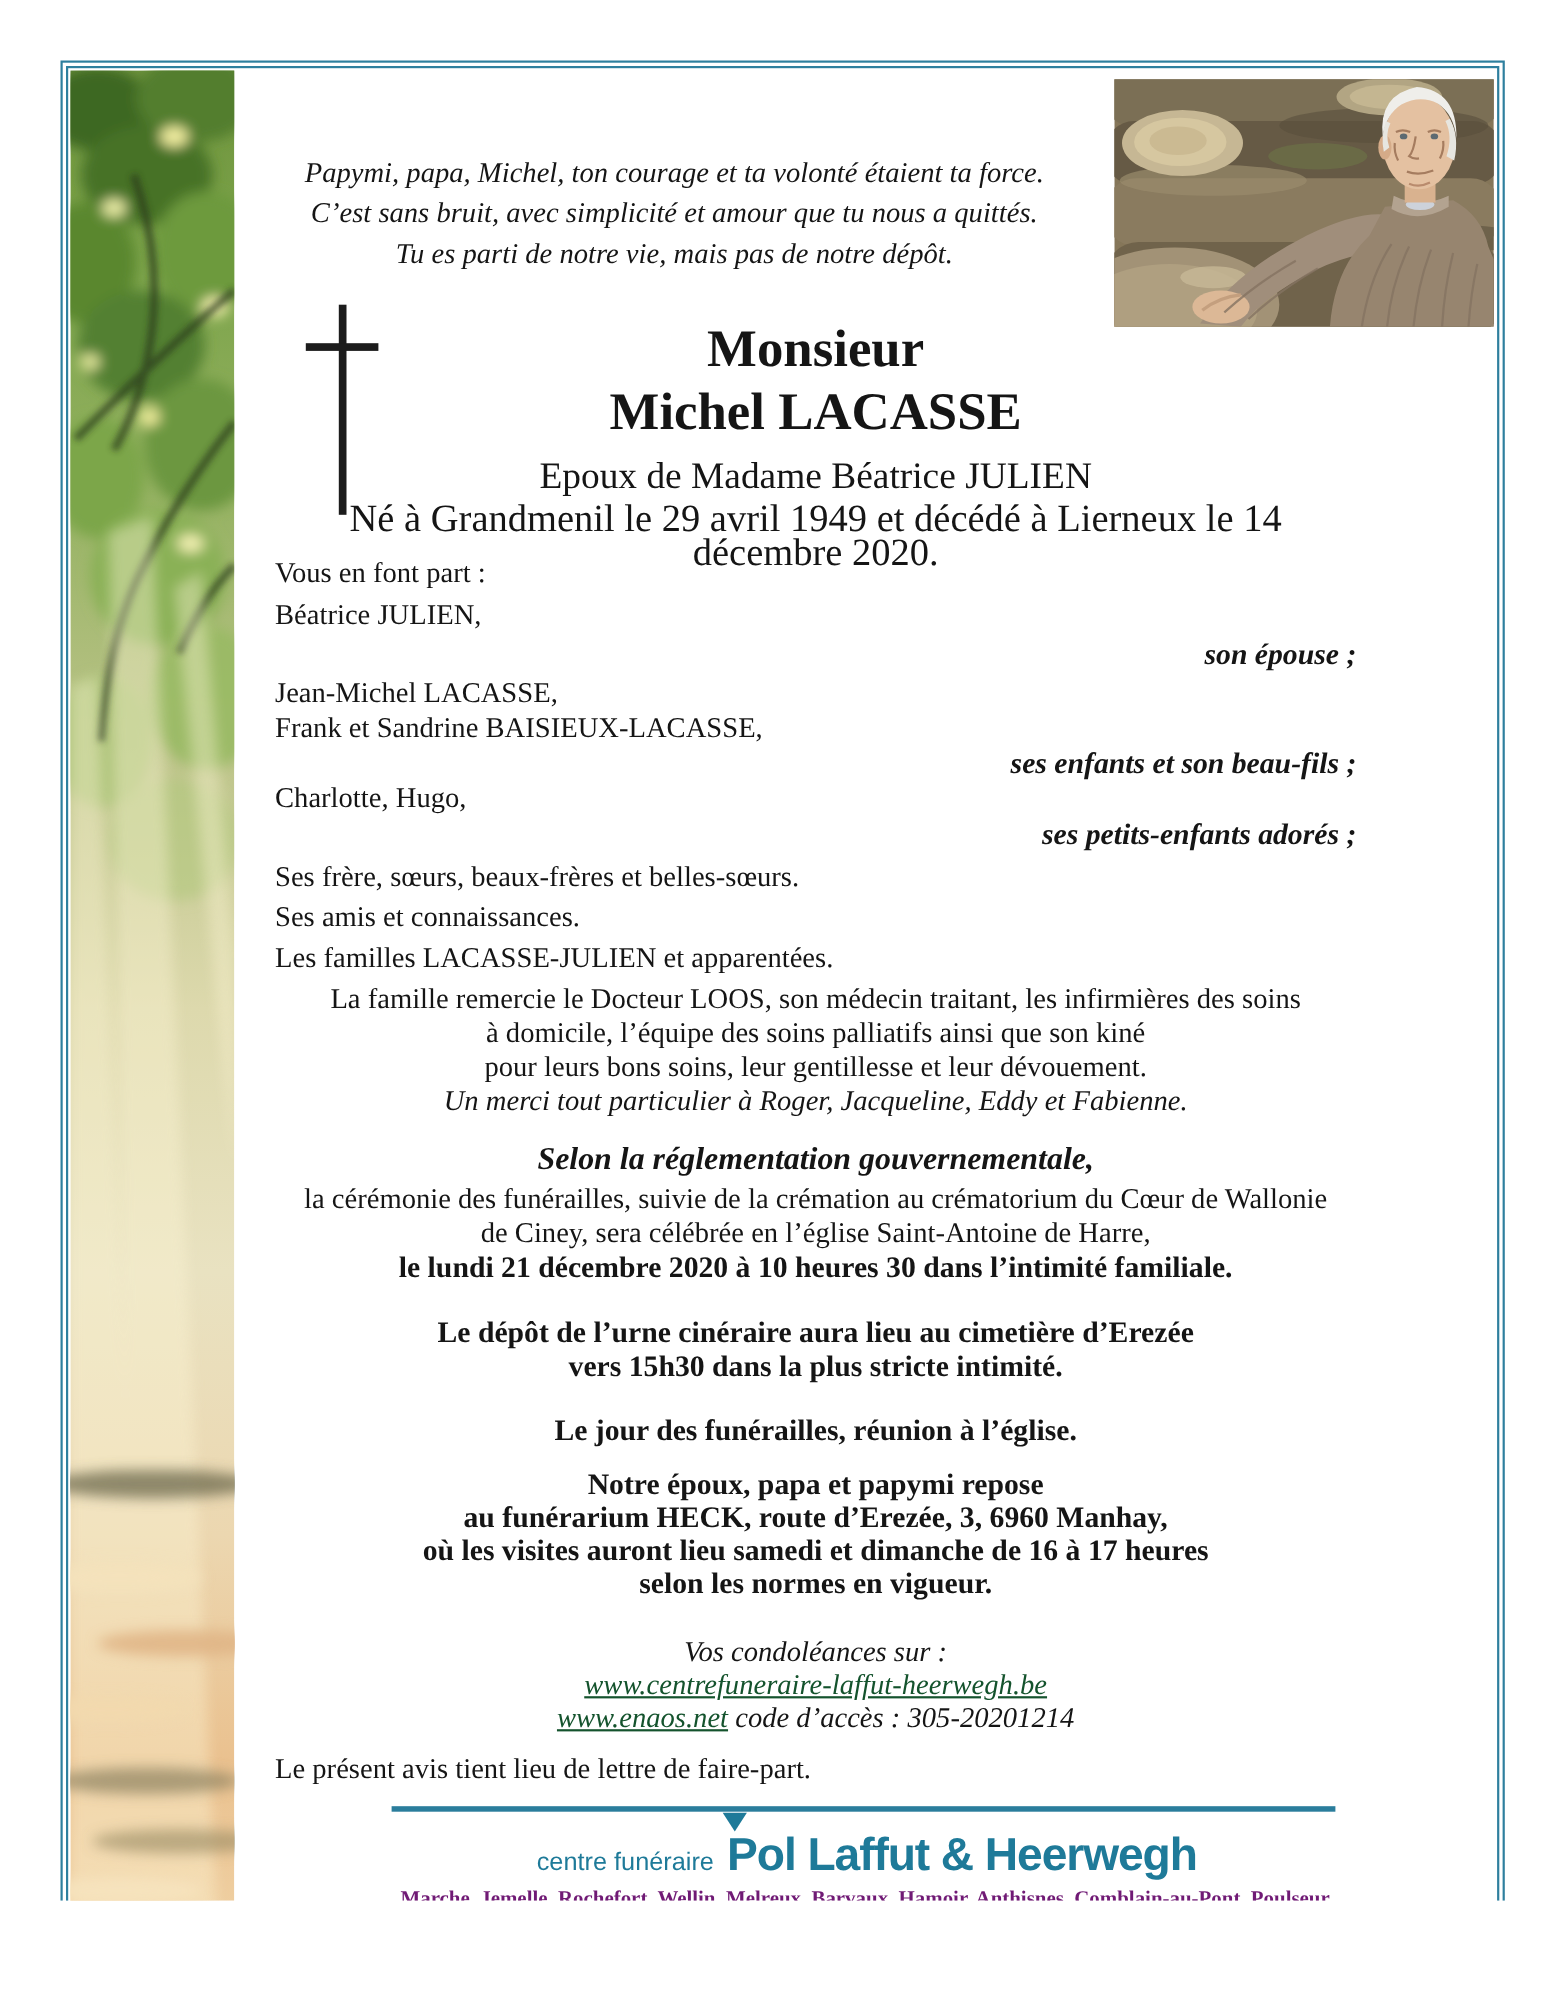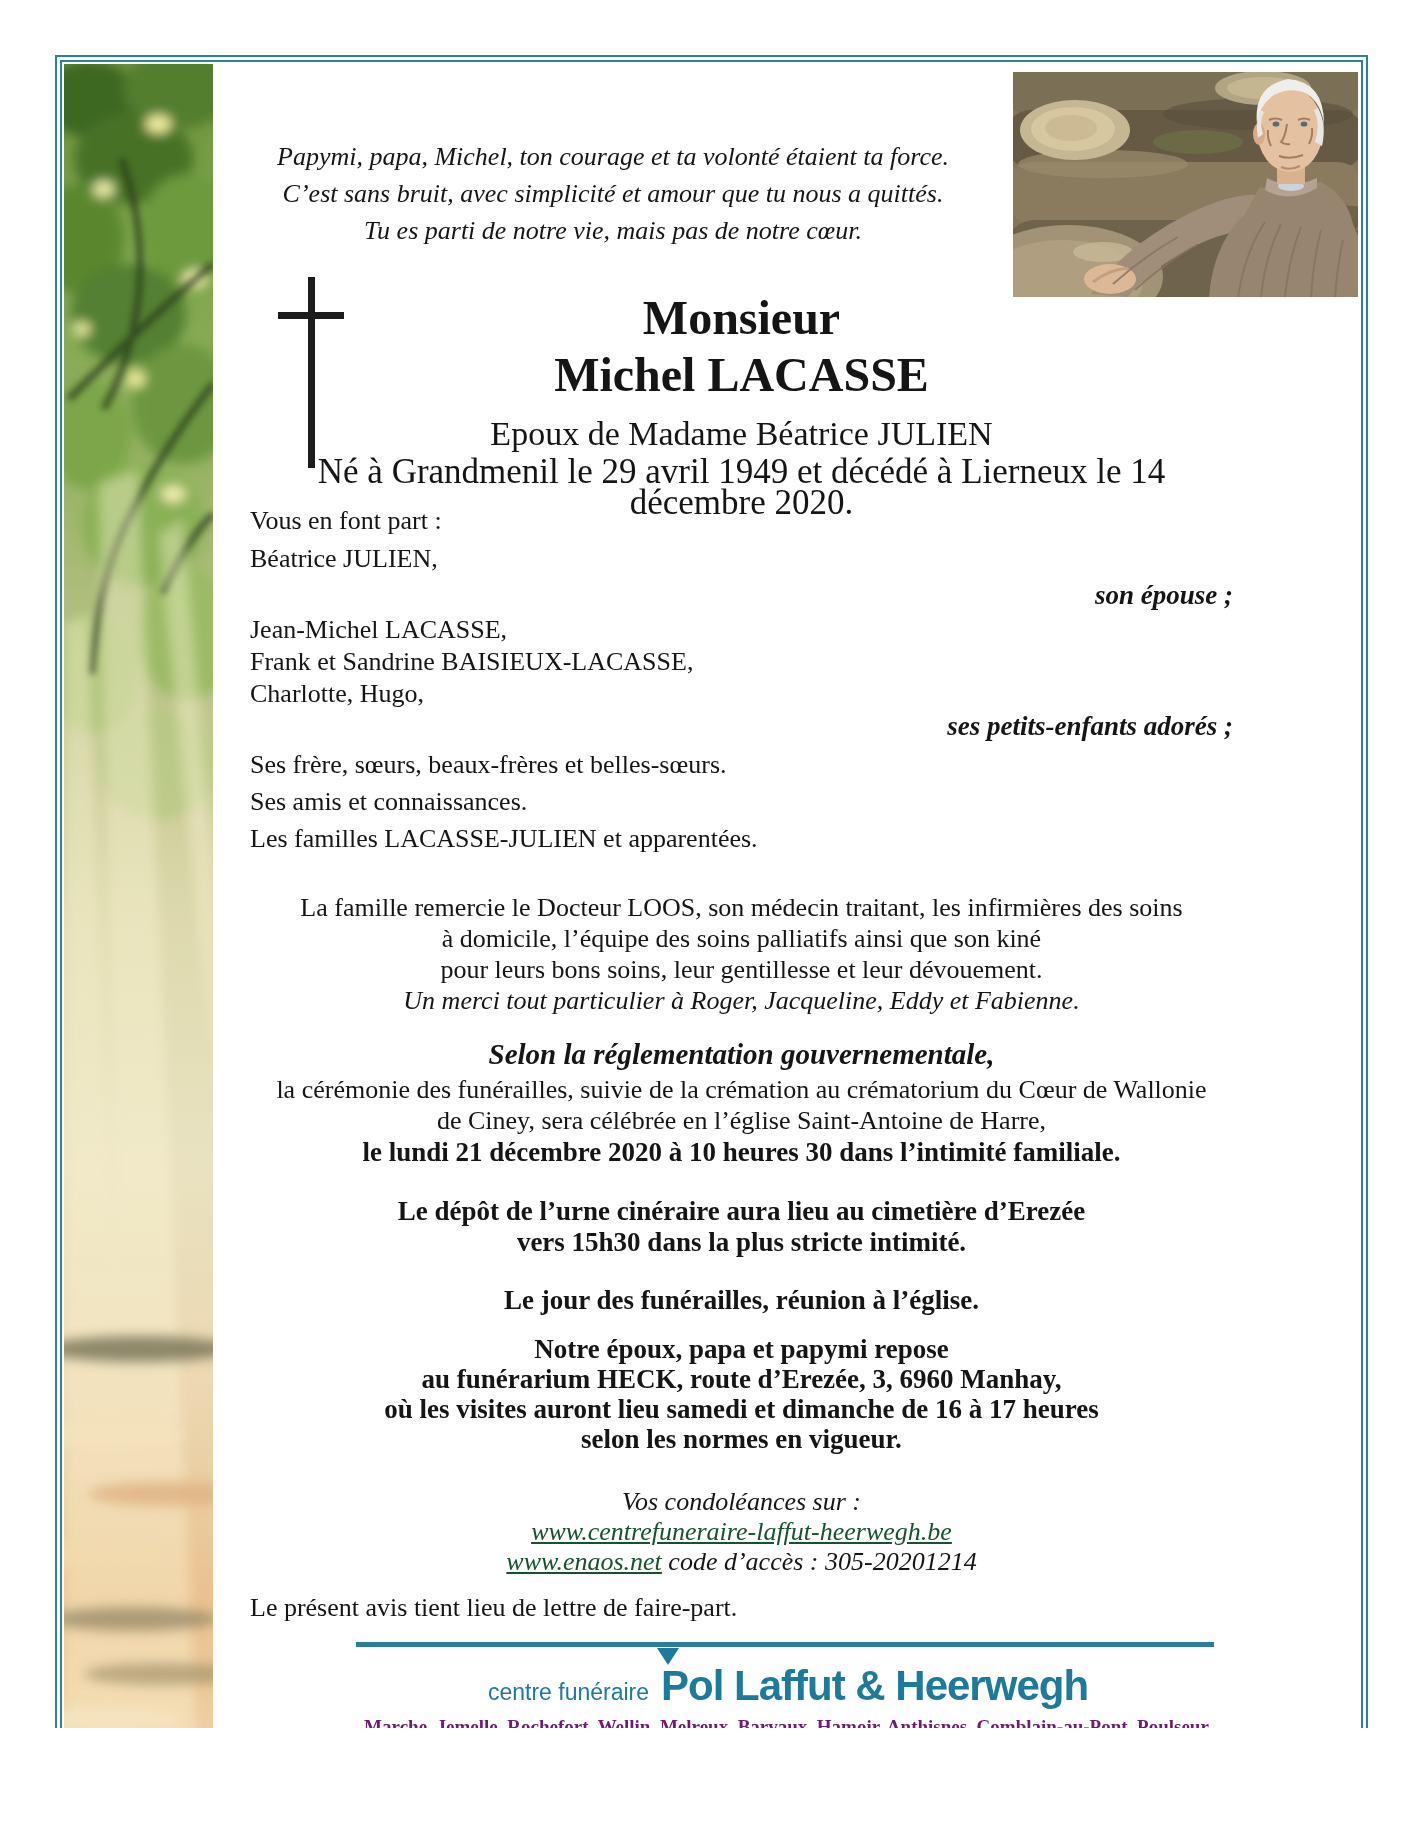--- a/index.html
+++ b/index.html
@@ -201,34 +201,35 @@
   <div class="cross">
     <div class="vbar"></div>
     <div class="hbar"></div>
   </div>
 
   <div class="content">
 
     <div class="epitaph">
       <div>Papymi, papa, Michel, ton courage et ta volonté étaient ta force.</div>
       <div>C’est sans bruit, avec simplicité et amour que tu nous a quittés.</div>
-      <div>Tu es parti de notre vie, mais pas de notre cœur.</div>
+      <div>Tu es parti de notre vie, mais pas de notre dépôt.</div>
     </div>
 
     <div class="blk center l-monsieur">Monsieur</div>
     <div class="blk center l-name">Michel LACASSE</div>
     <div class="blk center l-spouse">Epoux de Madame Béatrice JULIEN</div>
     <div class="blk center l-life">Né à Grandmenil le 29 avril 1949 et décédé à Lierneux le 14 décembre 2020.</div>
 
     <div class="blk family">
       <div class="intro">Vous en font part :</div>
       <div>Béatrice JULIEN,</div>
       <div class="relation rel1">son épouse ;</div>
       <div class="grp2">Jean-Michel LACASSE,</div>
       <div>Frank et Sandrine BAISIEUX-LACASSE,</div>
+      <div class="relation">ses enfants et son beau-fils ;</div>
       <div>Charlotte, Hugo,</div>
       <div class="relation">ses petits-enfants adorés ;</div>
       <div class="others">
         <div>Ses frère, sœurs, beaux-frères et belles-sœurs.</div>
         <div>Ses amis et connaissances.</div>
         <div>Les familles LACASSE-JULIEN et apparentées.</div>
       </div>
     </div>
 
     <div class="blk center thanks">

